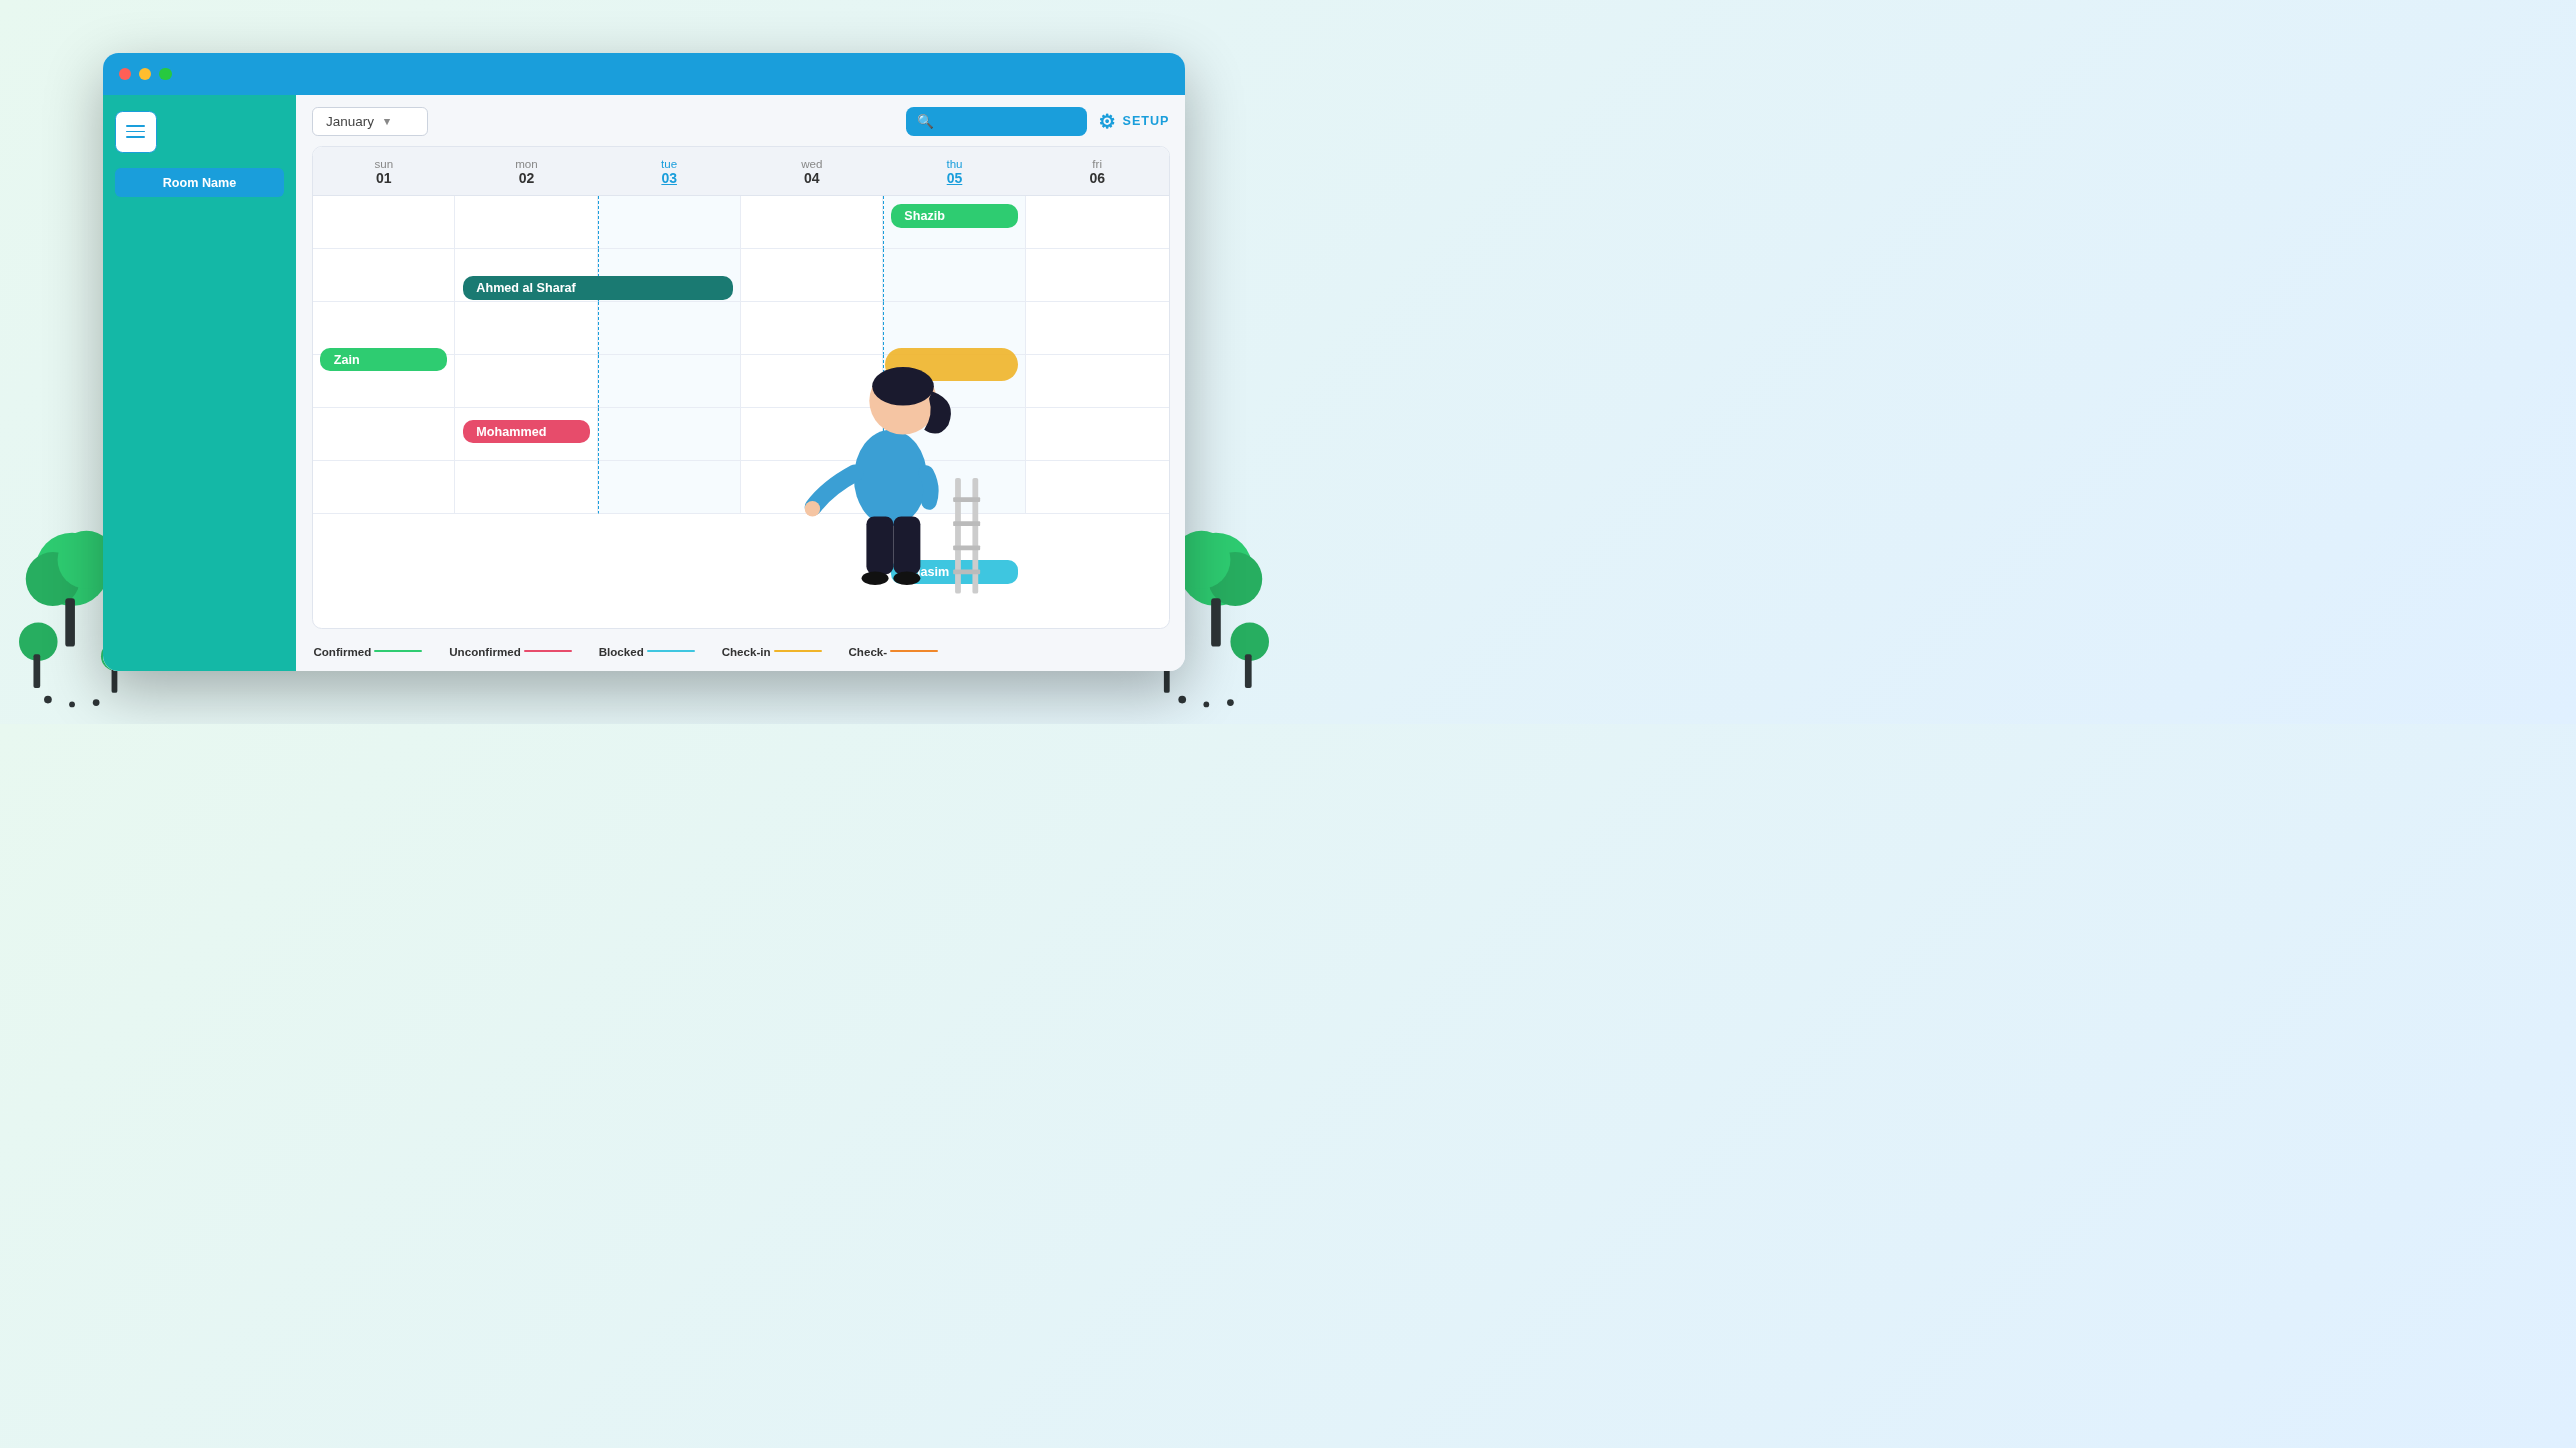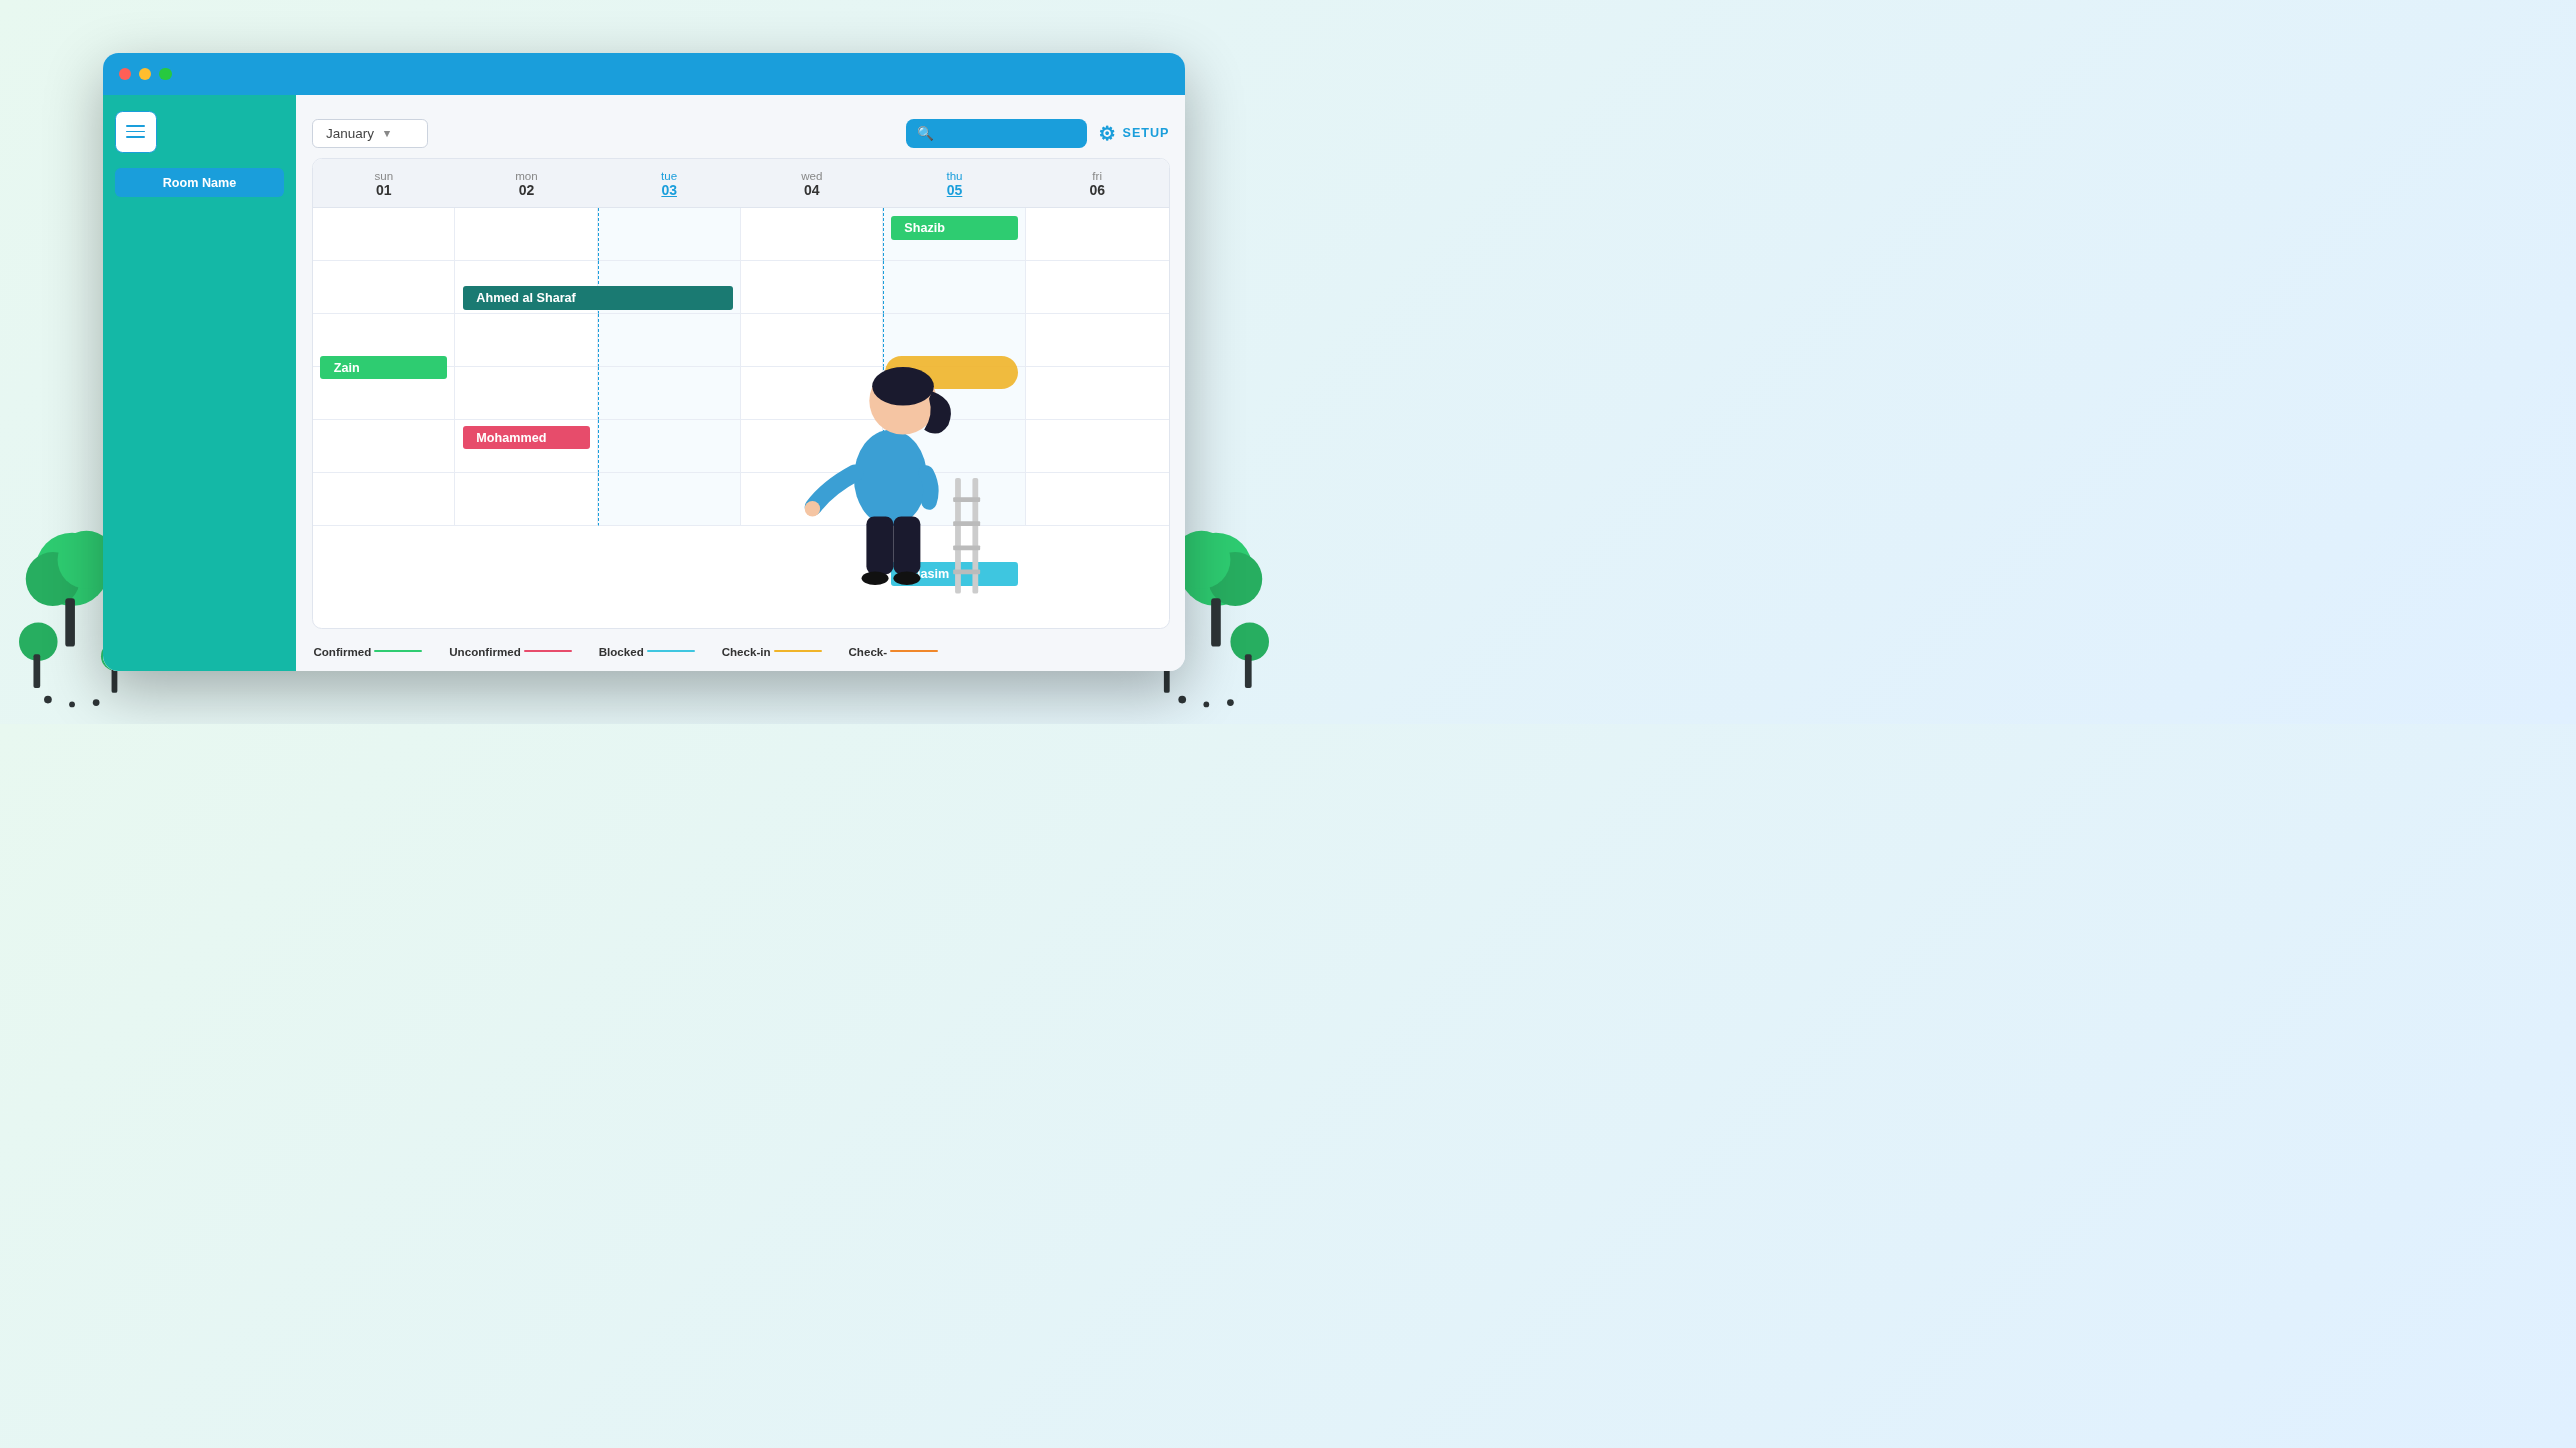--- a/index.html
+++ b/index.html
@@ -118,21 +118,20 @@
     }
     .room-item:last-child { border-bottom: none; }
 
     
     .main-content {
       flex: 1;
       display: flex;
       flex-direction: column;
       padding: 11.6px 15.5px;
       gap: 9.7px;
-      margin-top: 12px;
     }
 
     
     .toolbar {
       display: flex;
       align-items: center;
       gap: 11.6px;
     }
 
     .month-select {
@@ -238,21 +237,21 @@
     }
     .cal-cell:nth-child(6n) { border-right: none; }
     .cal-cell.today-col {
       background: rgba(26,158,219,0.04);
       border-left: 1px dashed #1a9edb;
     }
 
     
     .booking-chip {
       position: absolute;
-      border-radius: 3px;
+      border-radius: 10px;
       padding: 4.8px 13.5px;
       font-size: 12.6px;
       font-weight: 700;
       color: #fff;
       white-space: nowrap;
       cursor: pointer;
       z-index: 5;
     }
     .chip-green { background: #2ecc71; }
     .chip-teal { background: #1a7a72; }

